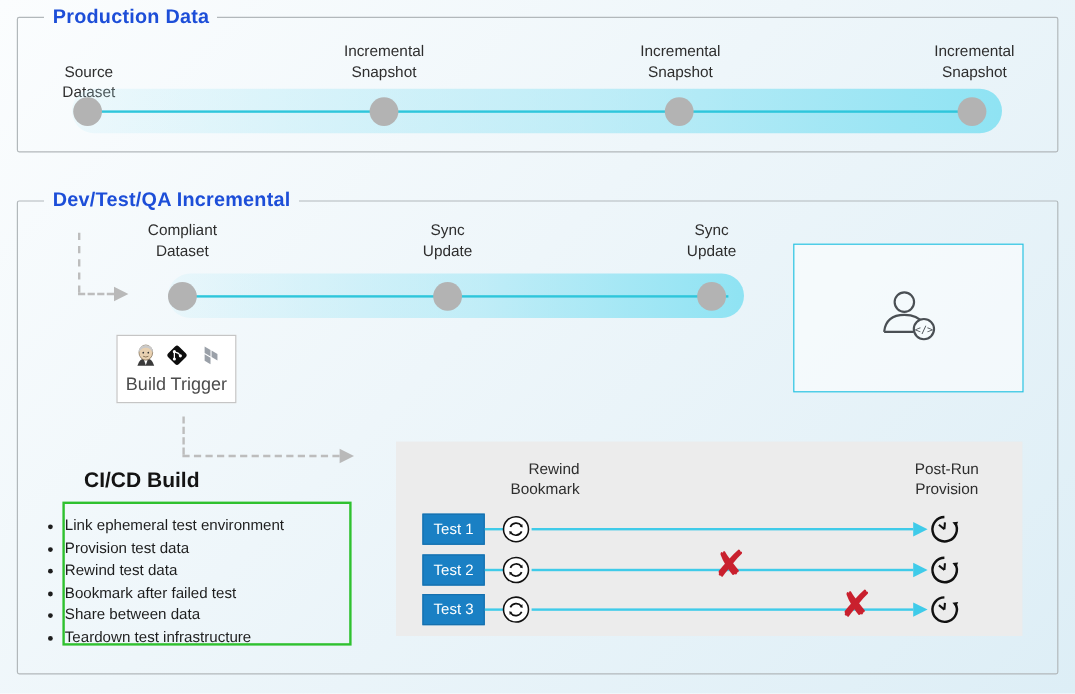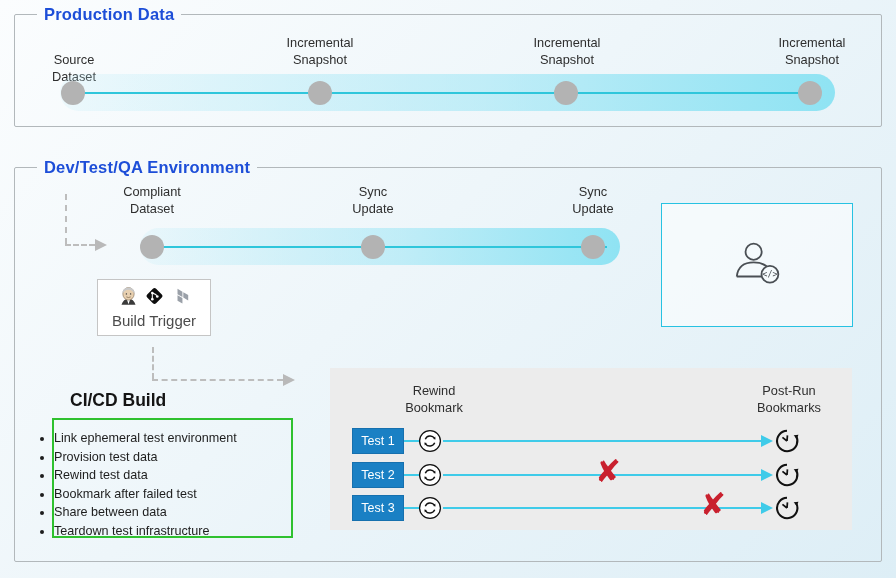--- a/index.html
+++ b/index.html
@@ -41,21 +41,21 @@
   .dash-v { position:absolute; width:0; border-left:2px dashed #bdbdbd; }
   .dash-h { position:absolute; height:0; border-top:2px dashed #bdbdbd; }
   .dash-head {
     position:absolute; width:0; height:0;
     border-top:6px solid transparent; border-bottom:6px solid transparent;
     border-left:12px solid #b9b9b9;
   }
 
   
   .build-box {
-    position:absolute; left:97px; top:279px; width:114px; height:57px;
+    position:absolute; left:97px; top:279px; width:100px; height:57px;
     background:#ffffff; border:1px solid #c5c5c5;
     display:flex; flex-direction:column; align-items:center; justify-content:center; gap:2px;
   }
   .build-icons { display:flex; align-items:center; gap:5px; height:23px; }
   .build-label { font-size:15px; color:#4c4c4c; }
 
   
   .collab-box {
     position:absolute; left:661px; top:203px; width:192px; height:124px;
     border:1.5px solid #27c2e2; background:rgba(255,255,255,0.55);
@@ -126,21 +126,21 @@
 Snapshot</span>
 
   <div class="band" style="left:60px; top:74px; width:775px;"></div>
   <div class="tl-line" style="left:73px; top:92px; width:747px;"></div>
   <div class="tl-dot" style="left:73px;  top:93px;"></div>
   <div class="tl-dot" style="left:320px; top:93px;"></div>
   <div class="tl-dot" style="left:566px; top:93px;"></div>
   <div class="tl-dot" style="left:810px; top:93px;"></div>
 
   <fieldset class="frame" style="left:14px; top:158px; width:868px; height:404px;">
-    <legend>Dev/Test/QA Environment</legend>
+    <legend>Dev/Test/QA Incremental</legend>
   </fieldset>
 
   <span class="tl-label" style="left:152px; top:184px;">Compliant
 Dataset</span>
   <span class="tl-label" style="left:373px; top:184px;">Sync
 Update</span>
   <span class="tl-label" style="left:593px; top:184px;">Sync
 Update</span>
 
   <div class="band" style="left:140px; top:228px; width:480px;"></div>
@@ -208,24 +208,24 @@
       <li>Provision test data</li>
       <li>Rewind test data</li>
       <li>Bookmark after failed test</li>
       <li>Share between data</li>
       <li>Teardown test infrastructure</li>
     </ul>
   </div>
 
 
   <div class="test-panel"></div>
-  <span class="panel-label" style="left:434px; top:383px;">Rewind
+  <span class="panel-label" style="left:423px; top:383px;text-align:right;">Rewind
 Bookmark</span>
   <span class="panel-label" style="left:789px; top:383px;">Post-Run
-Bookmarks</span>
+Provision</span>
 
   <div class="test-chip" style="top:428px;">Test 1</div>
   <div class="row-line" style="left:404px; top:440px; width:16px;"></div>
   <span class="row-icon" style="left:430px; top:441px;">
     <svg width="24" height="24" viewBox="0 0 24 24">
       <circle cx="12" cy="12" r="10.4" fill="#ffffff" stroke="#111" stroke-width="1.3"></circle>
       <path d="M7.3 10.2 A5.3 5.3 0 0 1 16.5 9.2" fill="none" stroke="#111" stroke-width="1.4"></path>
       <polygon points="17.6,10.6 15.2,9.9 17.2,7.4" fill="#111"></polygon>
       <path d="M16.7 13.8 A5.3 5.3 0 0 1 7.5 14.8" fill="none" stroke="#111" stroke-width="1.4"></path>
       <polygon points="6.4,13.4 8.8,14.1 6.8,16.6" fill="#111"></polygon>

